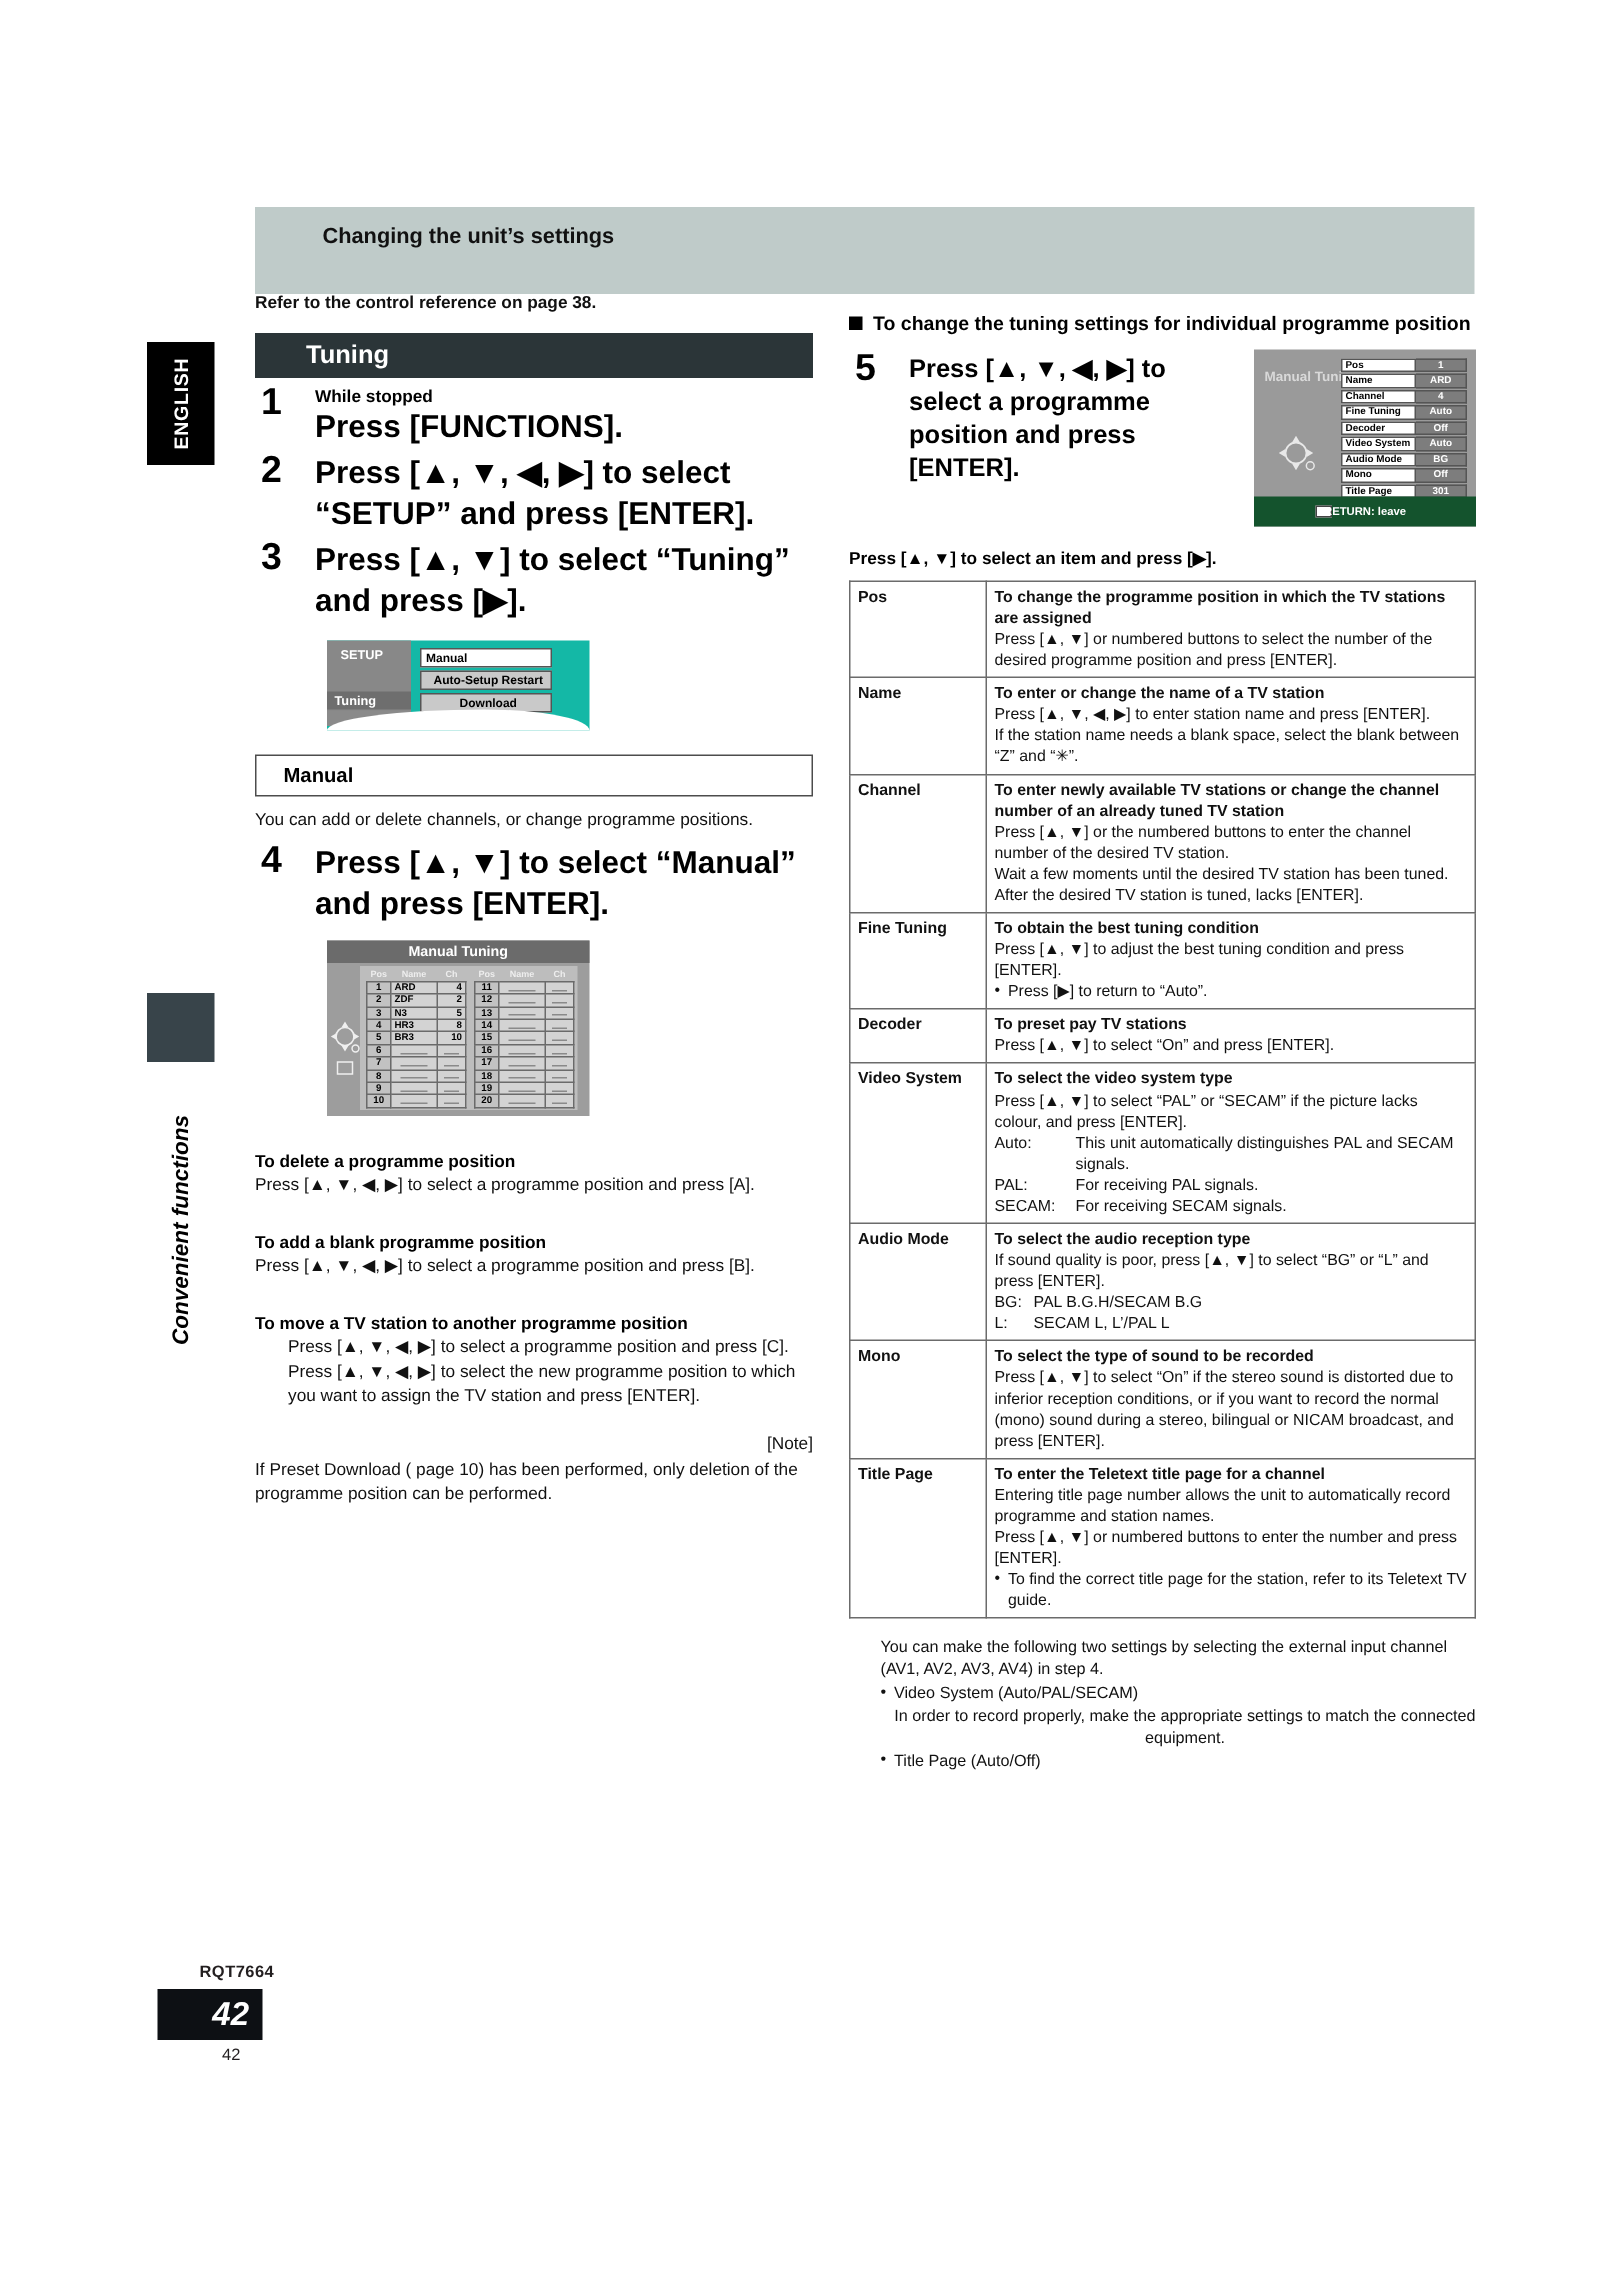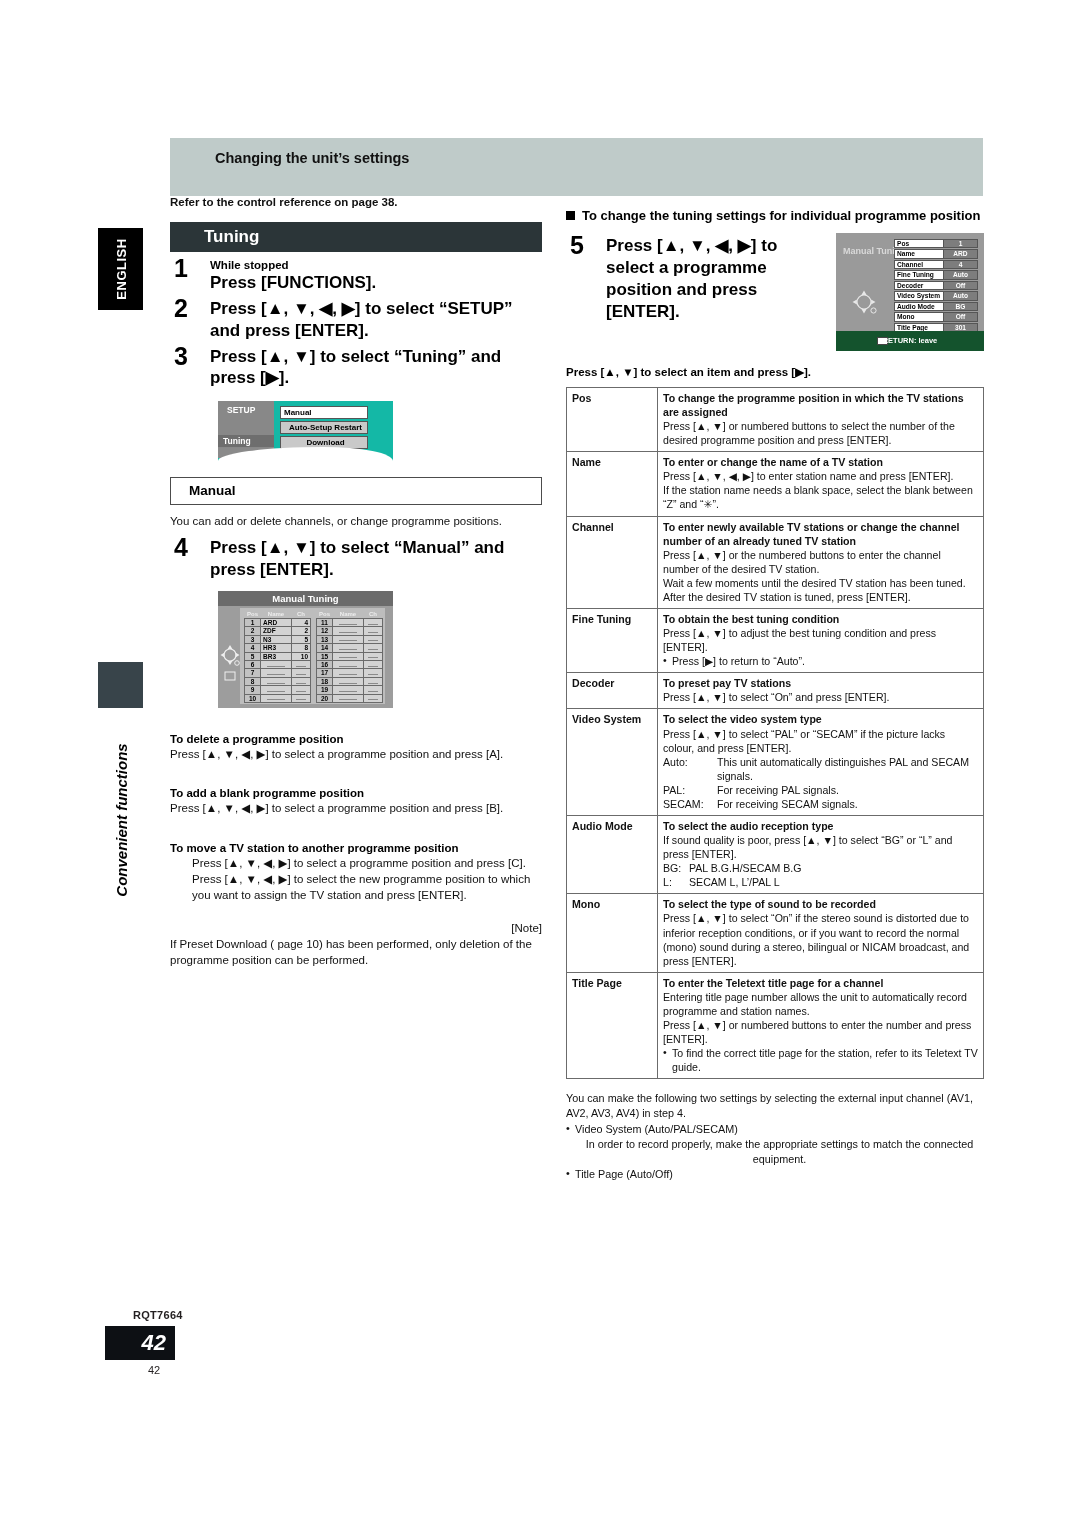--- a/index.html
+++ b/index.html
@@ -30,21 +30,21 @@
 
   .refline{font-size:11.5px;font-weight:bold;color:#111;margin-bottom:14px;}
 
   .secbar{background:#2b3538;height:30px;position:relative;margin-bottom:6px;}
   .secbar span{position:absolute;left:34px;top:5px;color:#fff;font-size:17px;font-weight:bold;}
 
   
   .step{position:relative;padding-left:40px;margin-top:4px;}
   .step .num{position:absolute;left:4px;top:-2px;font-size:25px;font-weight:bold;line-height:1;}
   .step .sub{font-size:11.5px;font-weight:bold;line-height:1.25;}
-  .step .big{font-size:17px;font-weight:bold;line-height:1.28;}
+  .step .big{font-size:21px;font-weight:bold;line-height:1.28;}
 
   
   .setup-shot{position:relative;width:175px;height:60px;margin:12px 0 0 48px;background:#14b8a6;}
   .setup-left{position:absolute;left:0;top:0;width:56px;height:50px;background:#888888;}
   .setup-left .lbl{position:absolute;left:9px;top:4px;font-size:8.5px;font-weight:bold;color:#fff;}
   .setup-tuning{position:absolute;left:0;top:34px;width:56px;height:12px;background:#6e6e6e;}
   .setup-tuning span{position:absolute;left:5px;top:1px;font-size:8.5px;font-weight:bold;color:#fff;}
   .setup-tuning2{position:absolute;left:0;top:47px;width:56px;height:10px;background:#8a8a8a;}
   .setup-items{position:absolute;left:62px;top:5px;width:88px;}
   .setup-items div{height:11px;margin-bottom:2px;border:1px solid #555;font-size:8px;font-weight:bold;
@@ -109,21 +109,21 @@
   
   table.spec{border-collapse:collapse;width:100%;}
   table.spec td{border:1px solid #6b6b6b;vertical-align:top;padding:3px 5px 4px;font-size:10.6px;line-height:1.33;color:#111;}
   table.spec td.k{width:80px;font-weight:bold;}
   table.spec td.d b{font-weight:bold;}
   .dl{display:flex;}
   .dl .t{flex:0 0 54px;}
   .bullet{position:relative;padding-left:9px;}
   .bullet:before{content:"\2022";position:absolute;left:0;top:-1px;}
 
-  .tail{font-size:10.8px;line-height:1.4;margin-top:12px;color:#111;}
+  .tail{font-size:10.8px;line-height:1.4;margin-top:12px;color:#111;margin-left:21px;}
   .tail .bullet{padding-left:9px;}
   .tail .ind{margin-left:9px;text-align:center;}
 </style>
 </head>
 <body>
 
 <div class="page">
 
   <div class="lang-tab">
     <span>ENGLISH</span>
@@ -488,21 +488,21 @@
           <div>Press [▲, ▼, ◀, ▶] to enter station name and press [ENTER].</div>
           <div>If the station name needs a blank space, select the blank between “Z” and “✳”.</div>
         </td>
       </tr>
       <tr>
         <td class="k">Channel</td>
         <td class="d">
           <b>To enter newly available TV stations or change the channel number of an already tuned TV station</b>
           <div>Press [▲, ▼] or the numbered buttons to enter the channel number of the desired TV station.</div>
           <div>Wait a few moments until the desired TV station has been tuned.</div>
-          <div>After the desired TV station is tuned, press [ENTER].</div>
+          <div>After the desired TV station is tuned, lacks [ENTER].</div>
         </td>
       </tr>
       <tr>
         <td class="k">Fine Tuning</td>
         <td class="d">
           <b>To obtain the best tuning condition</b>
           <div>Press [▲, ▼] to adjust the best tuning condition and press [ENTER].</div>
           <div class="bullet">Press [▶] to return to “Auto”.</div>
         </td>
       </tr>

